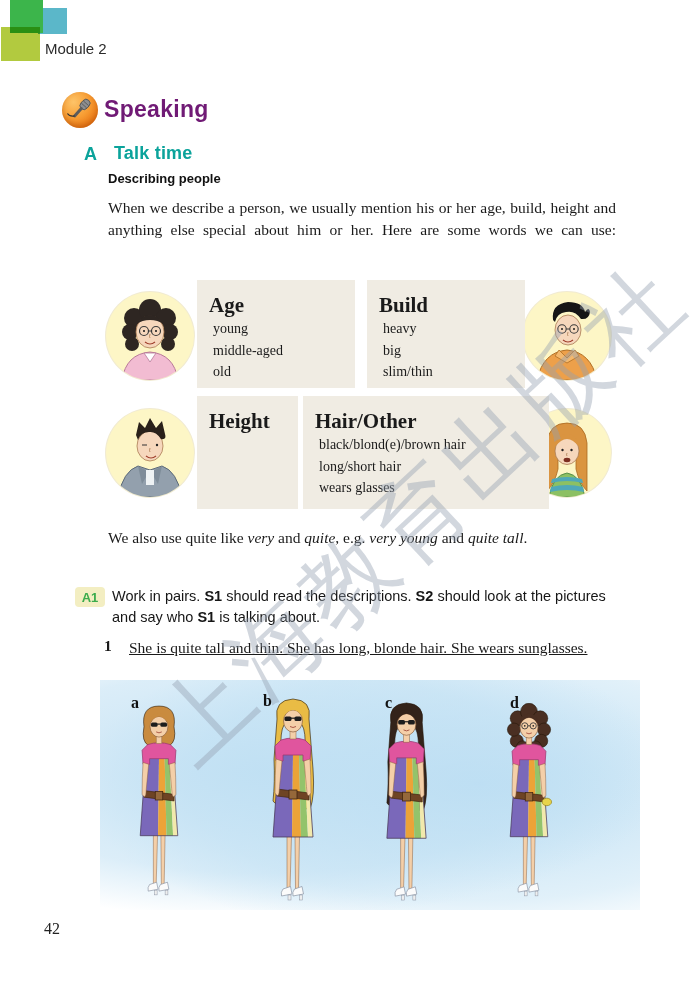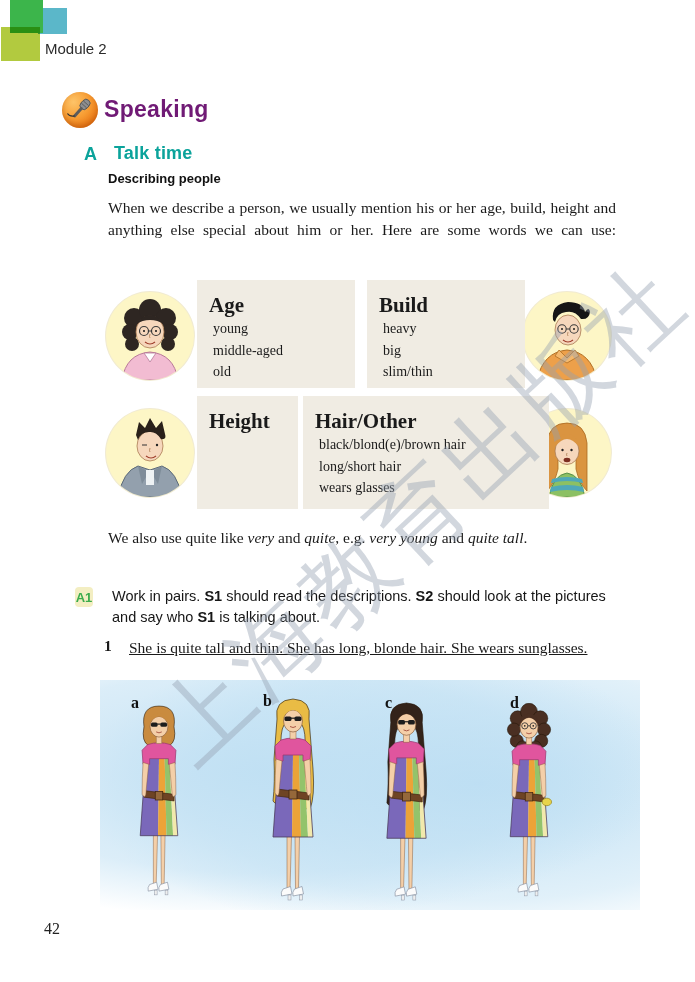--- a/index.html
+++ b/index.html
@@ -39,21 +39,21 @@
   .cell-height{left:197px;top:396px;width:101px;height:113px;}
   .cell-hair{left:303px;top:396px;width:246px;height:113px;}
   .circ-0{left:106px;top:292px;}
   .circ-1{left:523px;top:292px;}
   .circ-2{left:106px;top:409px;}
   .circ-3{left:523px;top:409px;}
 
   .also-line{left:108px;top:529px;width:520px;font-size:15.5px;}
 
   
-  .a1-badge{left:75px;top:587px;width:18px;height:20px;background:#f3eec2;border-radius:4px;
+  .a1-badge{left:75px;top:587px;width:30px;height:20px;background:#f3eec2;border-radius:4px;
     font-family:"Liberation Sans",sans-serif;font-weight:700;font-size:13px;color:#3bac4c;
     display:flex;align-items:center;justify-content:center;}
   .instr{left:112px;top:586px;width:500px;font-family:"Liberation Sans",sans-serif;
     font-size:14.5px;line-height:21px;color:#161616;}
   .item-num{left:104px;top:637px;font-weight:700;font-size:15.5px;}
   .item-text{left:129px;top:637px;width:470px;font-size:15.5px;line-height:22px;text-decoration:underline;}
 
   
   .pics{left:100px;top:680px;width:540px;height:230px;
     background:

